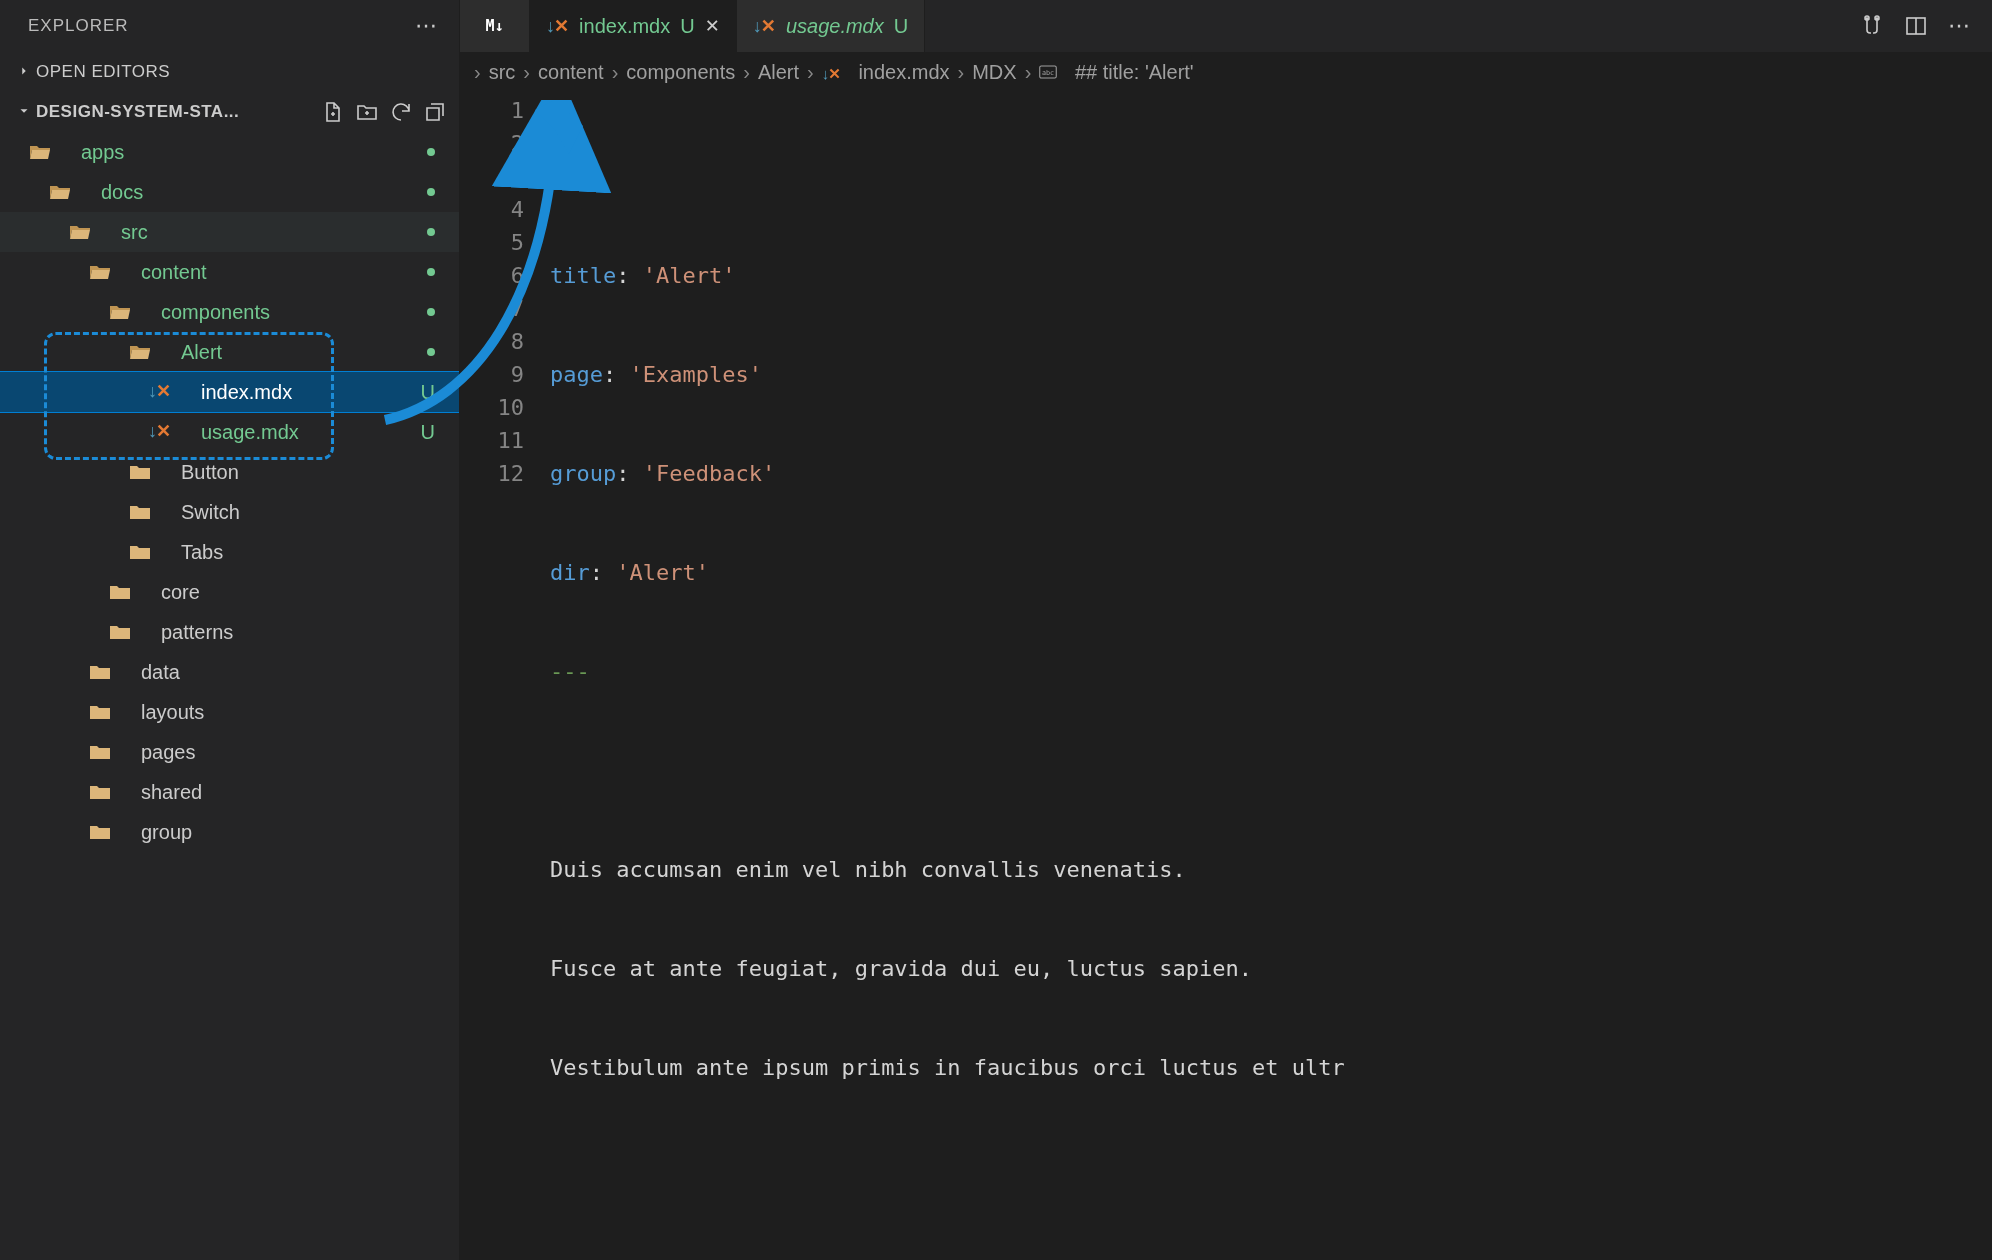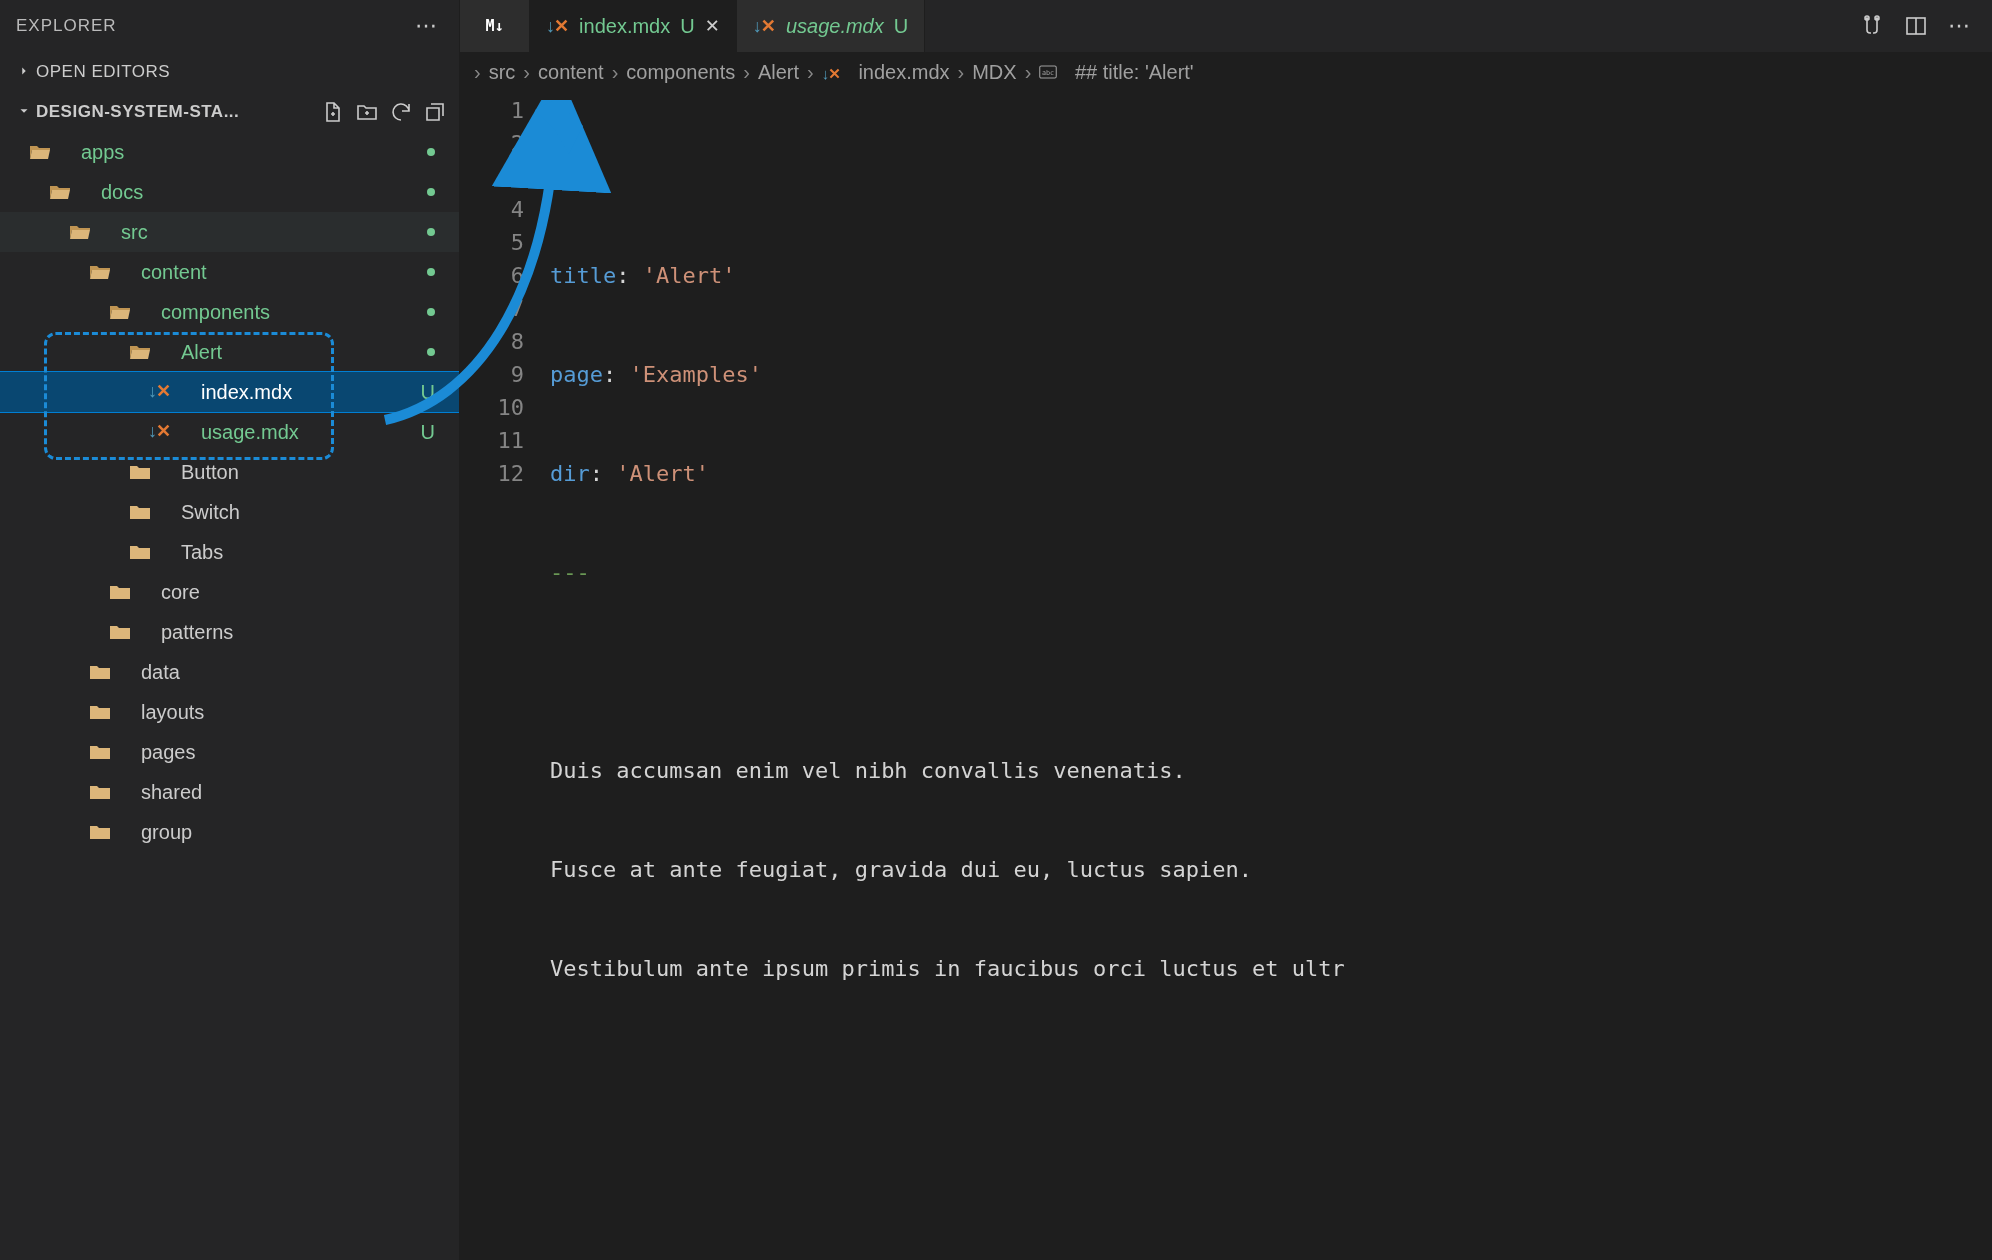--- a/index.html
+++ b/index.html
@@ -17,21 +17,21 @@
     width: 460px;
     background: #252526;
     display: flex;
     flex-direction: column;
     border-right: 1px solid #1e1e1e;
   }
   .explorer-header {
     display: flex;
     align-items: center;
     justify-content: space-between;
-    padding: 10px 22px 10px 16px;
+    padding: 10px 22px 10px 28px;
     height: 52px;
   }
   .explorer-title {
     font-size: 17px;
     letter-spacing: 1px;
     color: #bbbbbb;
   }
   .dots-icon {
     color: #cccccc;
     font-size: 22px;
@@ -510,20 +510,21 @@
       <div>8</div>
       <div>9</div>
       <div>10</div>
       <div>11</div>
       <div>12</div>
     </div>
     <div class="code">
       <div class="code-line"><span class="tok-fm">---</span></div>
       <div class="code-line"><span class="tok-key">title</span><span class="tok-punc">: </span><span class="tok-str">'Alert'</span></div>
       <div class="code-line"><span class="tok-key">page</span><span class="tok-punc">: </span><span class="tok-str">'Examples'</span></div>
+      <div class="code-line"><span class="tok-key">group</span><span class="tok-punc">: </span><span class="tok-str">'Feedback'</span></div>
       <div class="code-line"><span class="tok-key">dir</span><span class="tok-punc">: </span><span class="tok-str">'Alert'</span></div>
       <div class="code-line"><span class="tok-fm">---</span></div>
       <div class="code-line"><span class="tok-text"></span></div>
       <div class="code-line"><span class="tok-text">Duis accumsan enim vel nibh convallis venenatis.</span></div>
       <div class="code-line"><span class="tok-text">Fusce at ante feugiat, gravida dui eu, luctus sapien.</span></div>
       <div class="code-line"><span class="tok-text">Vestibulum ante ipsum primis in faucibus orci luctus et ultr</span></div>
       <div class="code-line"><span class="tok-text"></span></div>
     </div>
   </div>
 </div>

